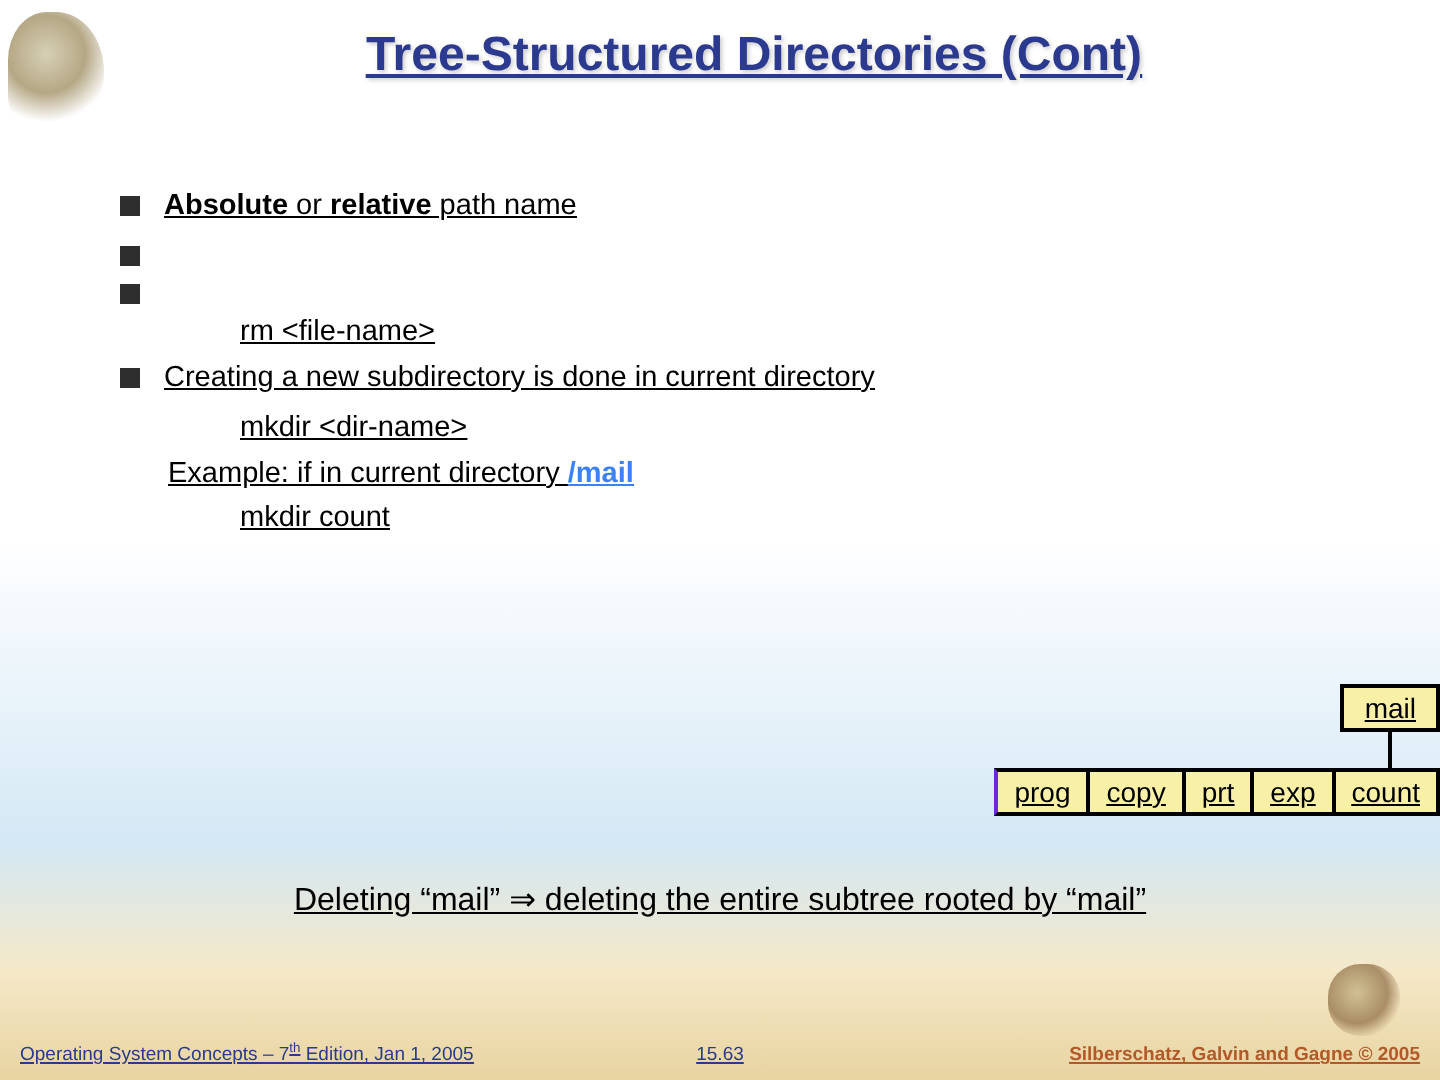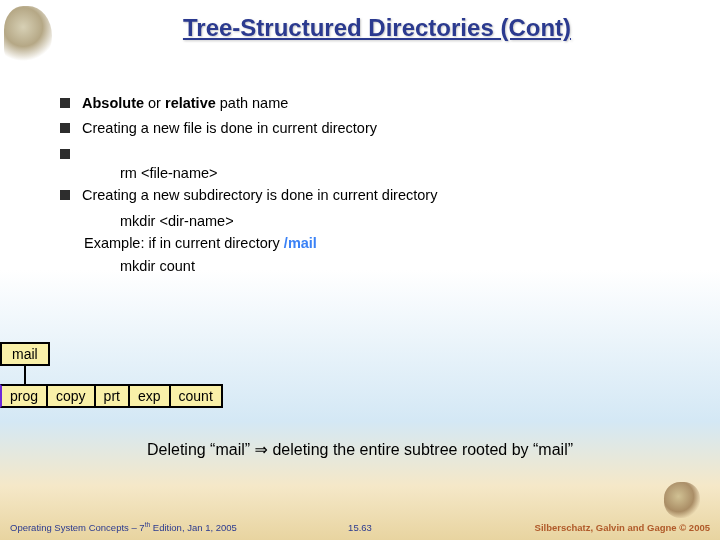--- a/index.html
+++ b/index.html
@@ -1,15 +1,15 @@
 <!DOCTYPE html>
 <html><head>
 <meta charset="utf-8">
 <style>
-  * { margin: 0; padding: 0; box-sizing: border-box; }
+  * { margin: 0; padding: 0; box-sizing: border-box; text-decoration: underline; }
   body {
     width: 720px;
     height: 540px;
     font-family: Arial, Helvetica, sans-serif;
     position: relative;
     background: linear-gradient(to bottom, #ffffff 0%, #ffffff 50%, #d4e8f5 78%, #f5e8c8 90%, #e8d4a0 100%);
     overflow: hidden;
   }
   .title {
     text-align: center;
@@ -33,21 +33,21 @@
   .bullet-row { display: flex; align-items: flex-start; margin-bottom: 3px; }
   .sq { width: 10px; height: 10px; background: #2d2d2d; flex: 0 0 10px; margin-top: 6px; margin-right: 12px; }
   .indent1 { margin-left: 60px; }
   .bold { font-weight: bold; }
   .path { font-weight: bold; color: #3b82f6; }
   .diagram {
     position: absolute;
     top: 342px;
     left: 0;
     width: 720px;
-    text-align: left;
+    text-align: right;
   }
   .node {
     display: inline-block;
     border: 2px solid #000;
     background: #f9f0a8;
     padding: 2px 10px;
     font-size: 14px;
   }
   .children { margin-top: 18px; display: inline-flex; position: relative; }
   .child { border: 2px solid #000; background: #f9f0a8; padding: 2px 8px; font-size: 14px; border-left: none; }
@@ -110,21 +110,20 @@
 
 <div class="content">
   <div class="bullet-row">
     <div class="sq"></div>
     <div>
       <span class="bold">Absolute</span><span> or </span><span class="bold">relative</span><span> path name</span>
     </div>
   </div>
   <div class="bullet-row">
     <div class="sq"></div>
-    <div>Creating a new file is done in current directory</div>
   </div>
   <div class="bullet-row">
     <div class="sq"></div>
   </div>
   <div class="indent1">rm &lt;file-name&gt;</div>
   <div class="bullet-row">
     <div class="sq"></div>
     <div>Creating a new subdirectory is done in current directory</div>
   </div>
   <div class="indent1">mkdir &lt;dir-name&gt;</div>

